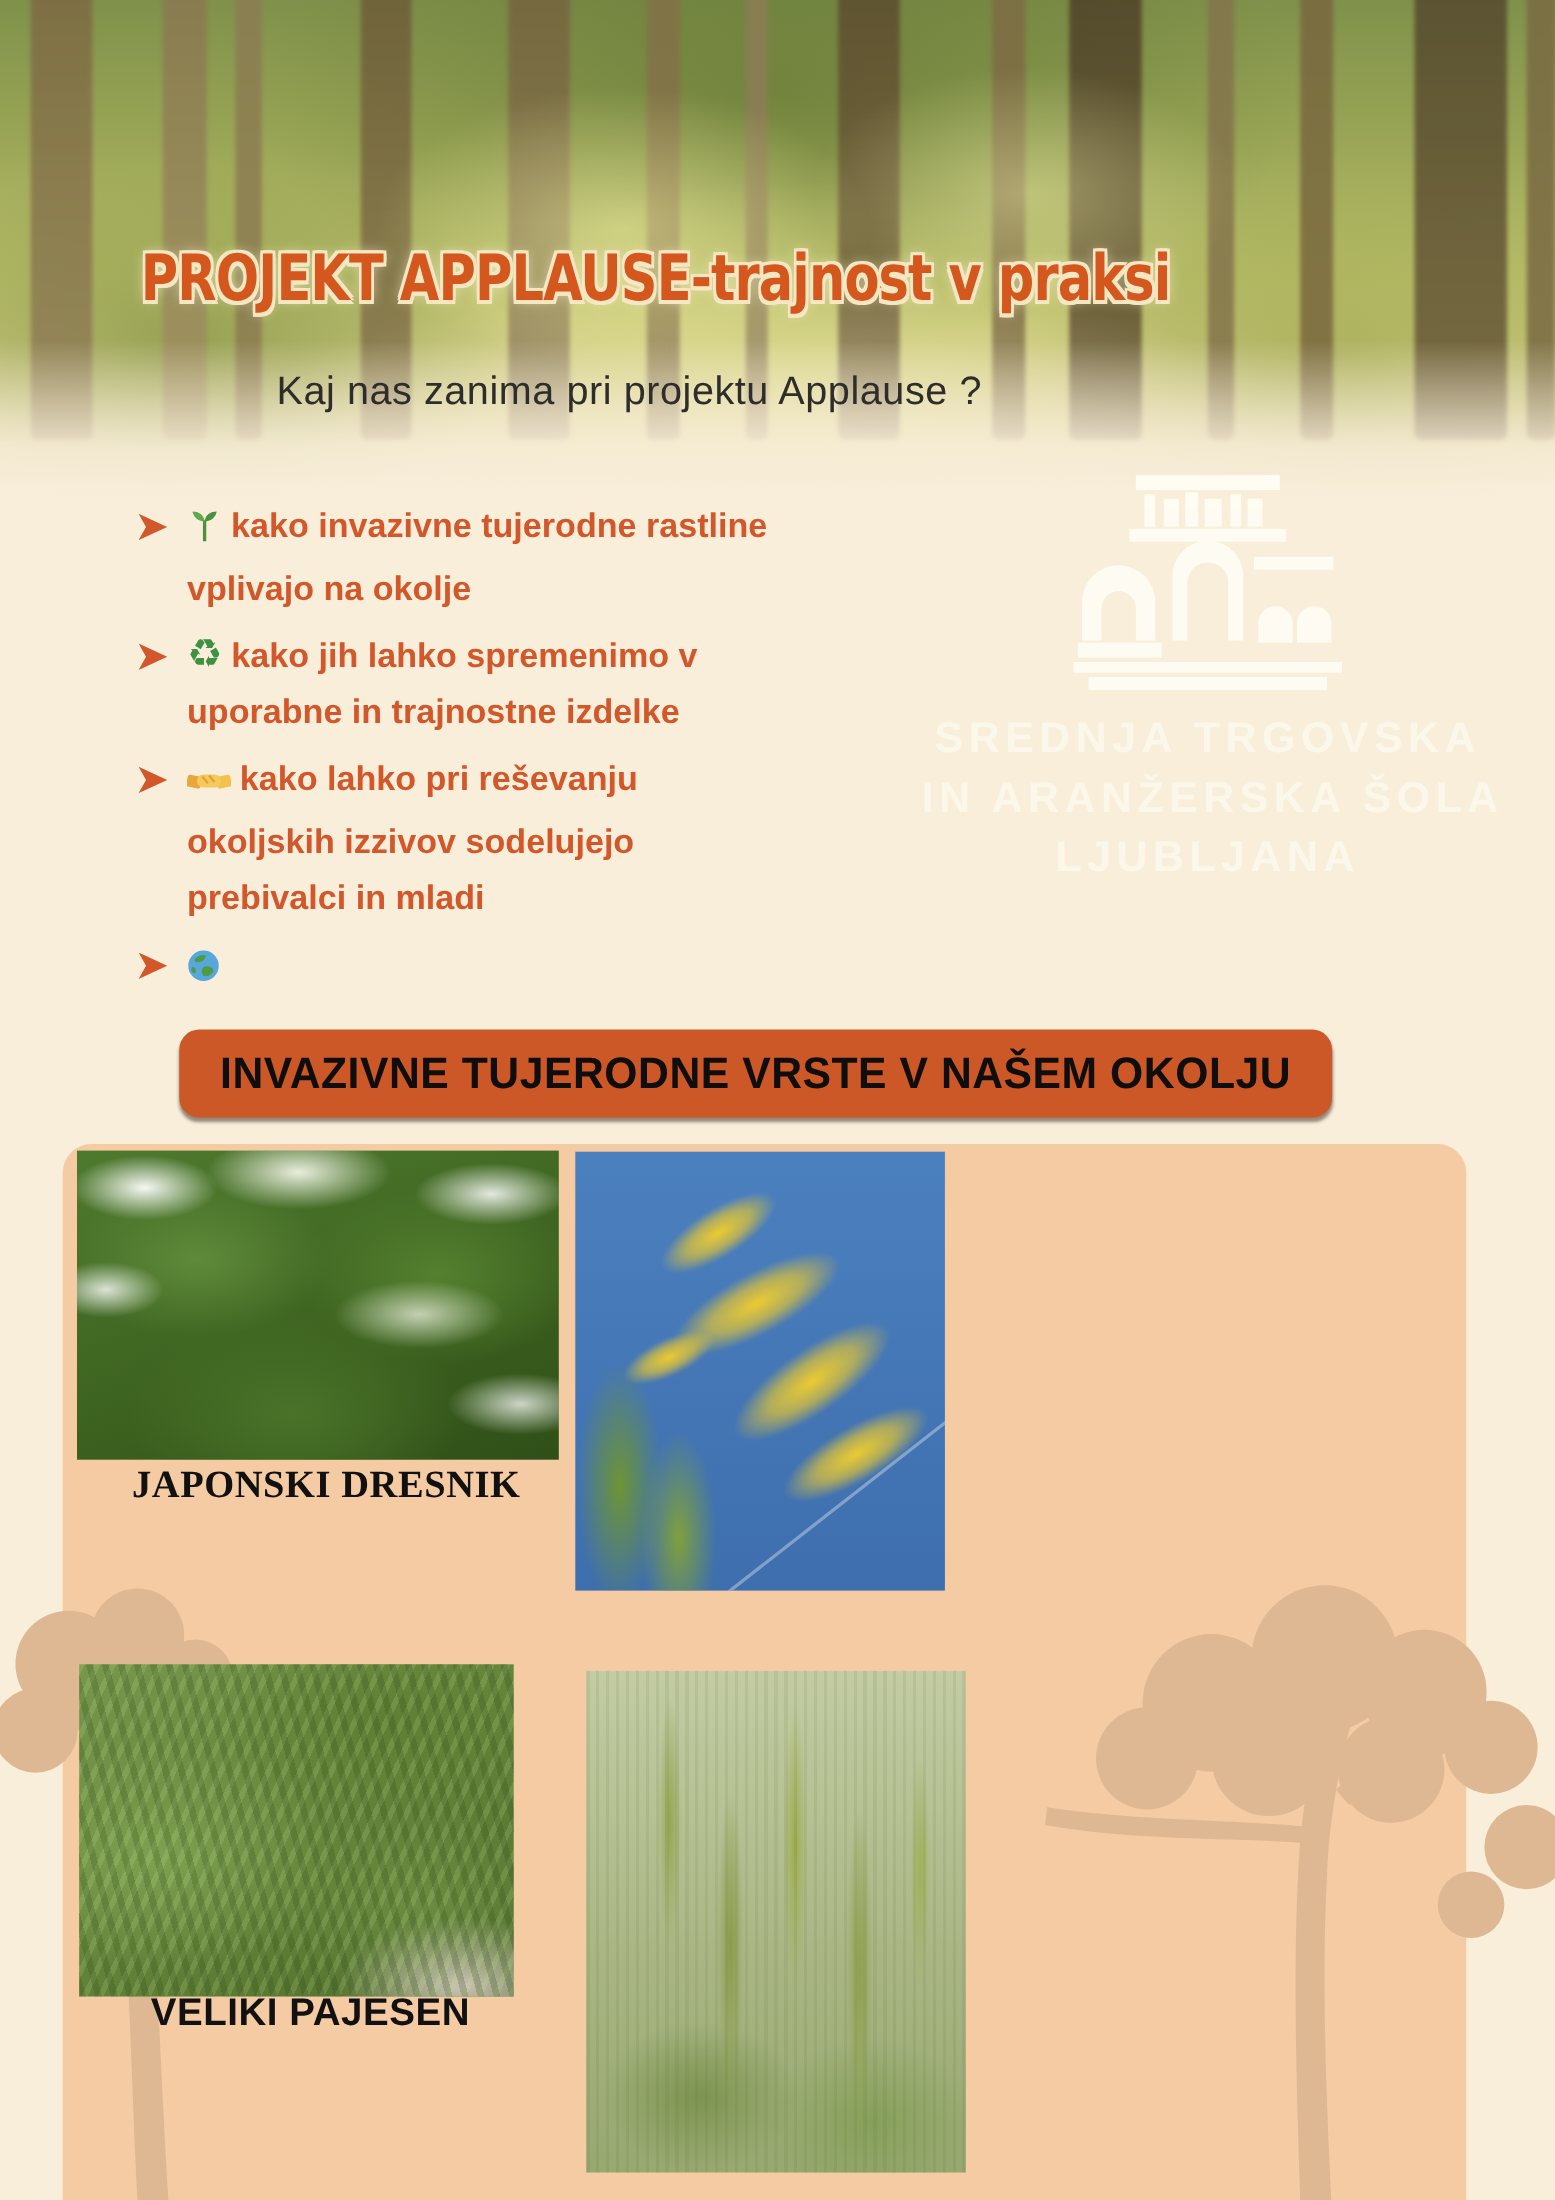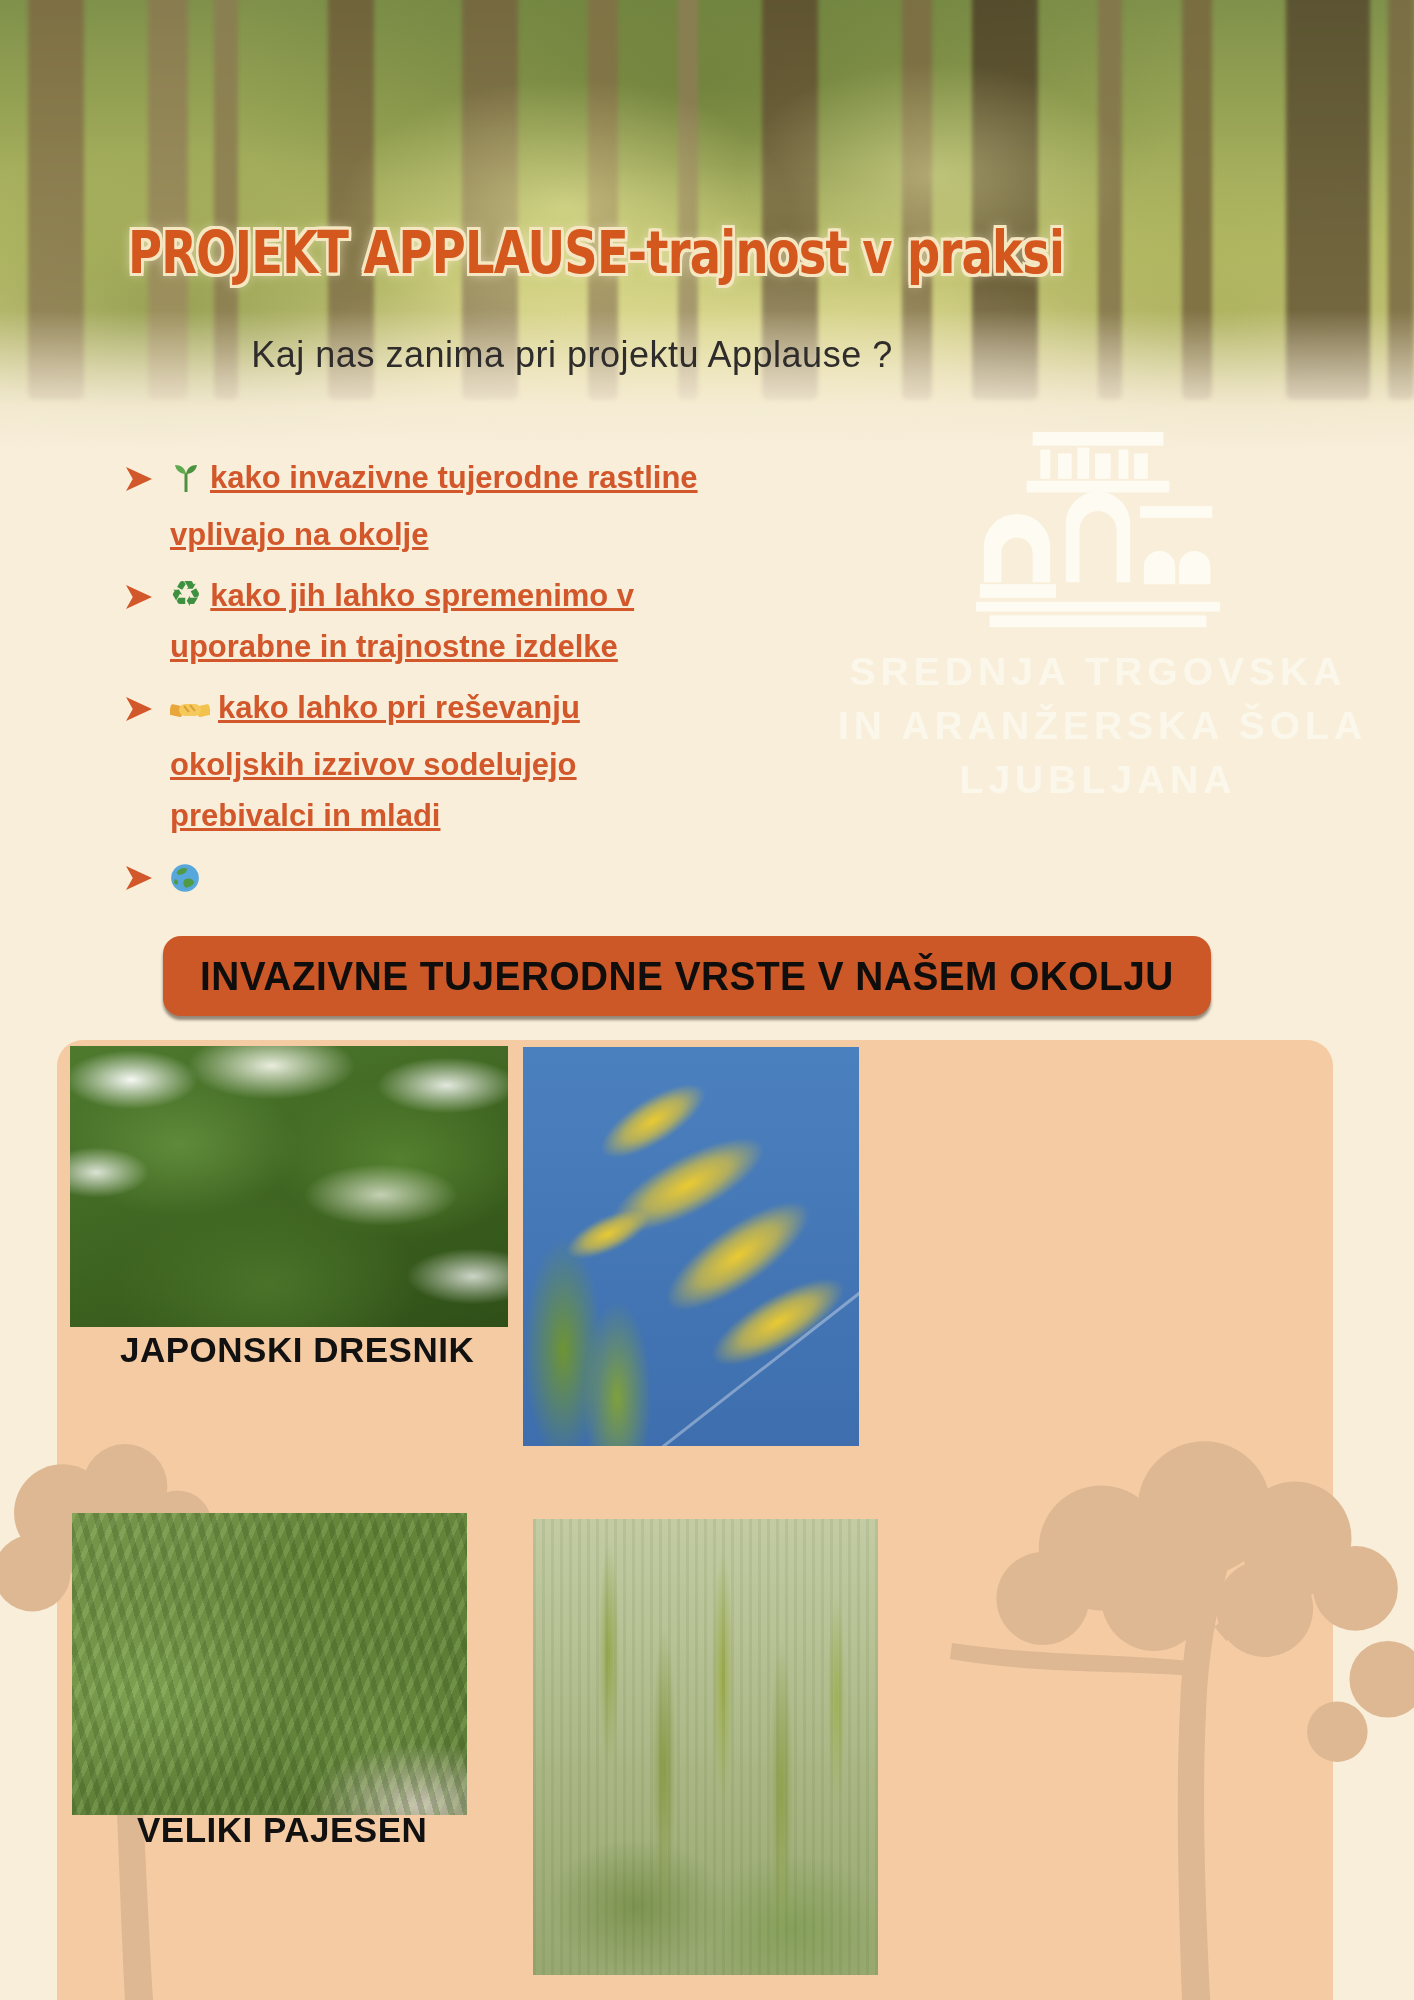--- a/index.html
+++ b/index.html
@@ -64,21 +64,21 @@
     font-size:36px;color:#2f2d2b;letter-spacing:.5px;
   }
 
   
   .goals{
     position:absolute;left:122px;top:452px;width:600px;z-index:5;
     list-style:none;margin:0;padding:0;
   }
   .goal{
     position:relative;padding-left:48px;margin-bottom:10px;
-    font-size:31px;font-weight:bold;line-height:51px;color:#d2572a;text-decoration:underline;
+    font-size:31px;font-weight:bold;line-height:51px;color:#d2572a;
   }
   .arrow{
     position:absolute;left:4px;top:15px;width:26px;height:24px;background:#d2572a;
     clip-path:polygon(0 0,100% 50%,0 100%,26% 50%);
   }
   .gicon{display:inline-block;vertical-align:-6px;margin-right:8px;}
   .gi-recycle{
     display:inline-block;vertical-align:0;margin-right:8px;
     font-family:"DejaVu Sans", sans-serif;font-size:36px;color:#3f9142;font-weight:normal;line-height:1;
   }
@@ -166,21 +166,21 @@
       radial-gradient(120px 90px at 30% 85%, #7d9450, transparent 75%),
       radial-gradient(130px 100px at 75% 90%, #86a05a, transparent 75%),
       linear-gradient(180deg,#c3cca4,#aab785 55%,#98a871);
   }
 
   .species-label{
     position:absolute;z-index:4;font-weight:bold;font-size:35px;color:#111;
     letter-spacing:.5px;white-space:nowrap;
   }
   .lbl-kanadska{left:866px;top:1072px;}
-  .lbl-japonski{left:120px;top:1330px;}
+  .lbl-japonski{left:120px;top:1330px;font-family:Liberation Serif, serif;}
   .lbl-navadna{left:908px;top:1518px;}
   .lbl-veliki{left:137px;top:1810px;}
 </style>
 </head>
 <body>
 
 <div class="page">
 
   <div class="forest">
     <div class="trunk t1"></div>

